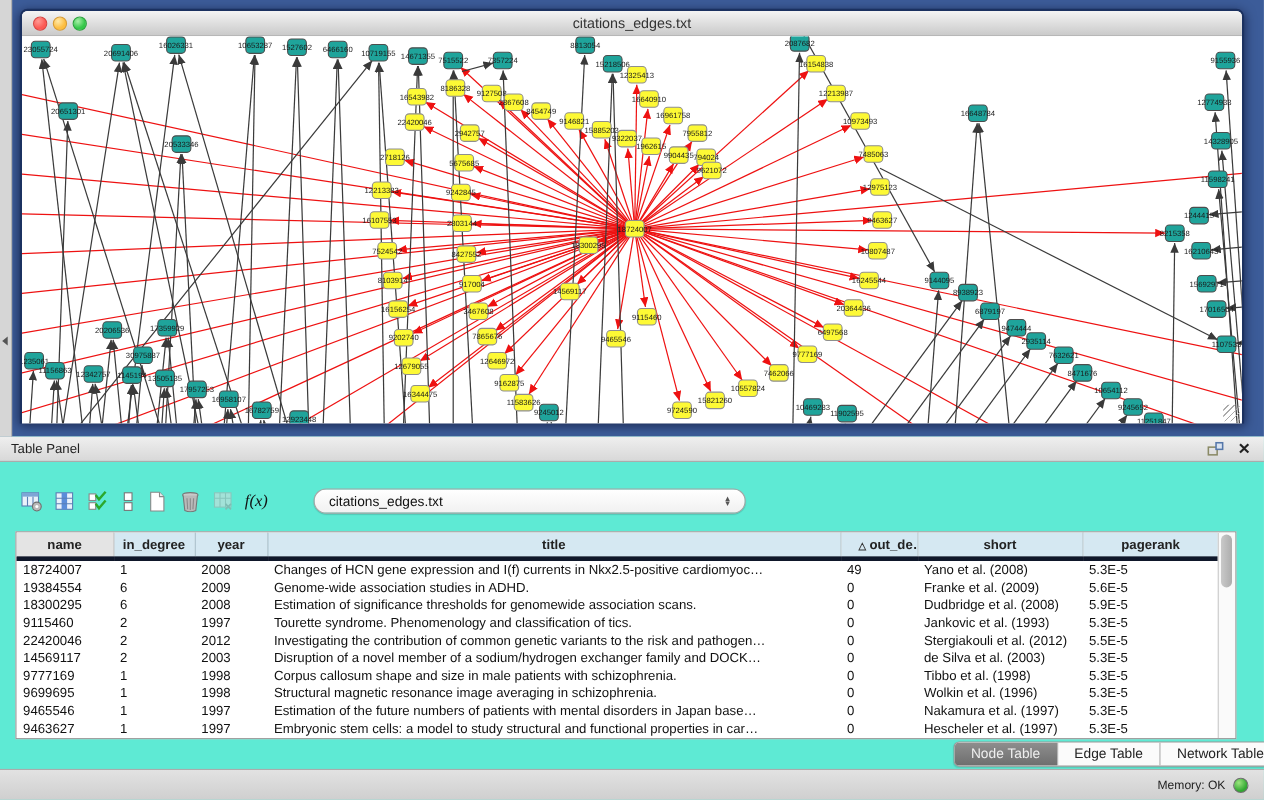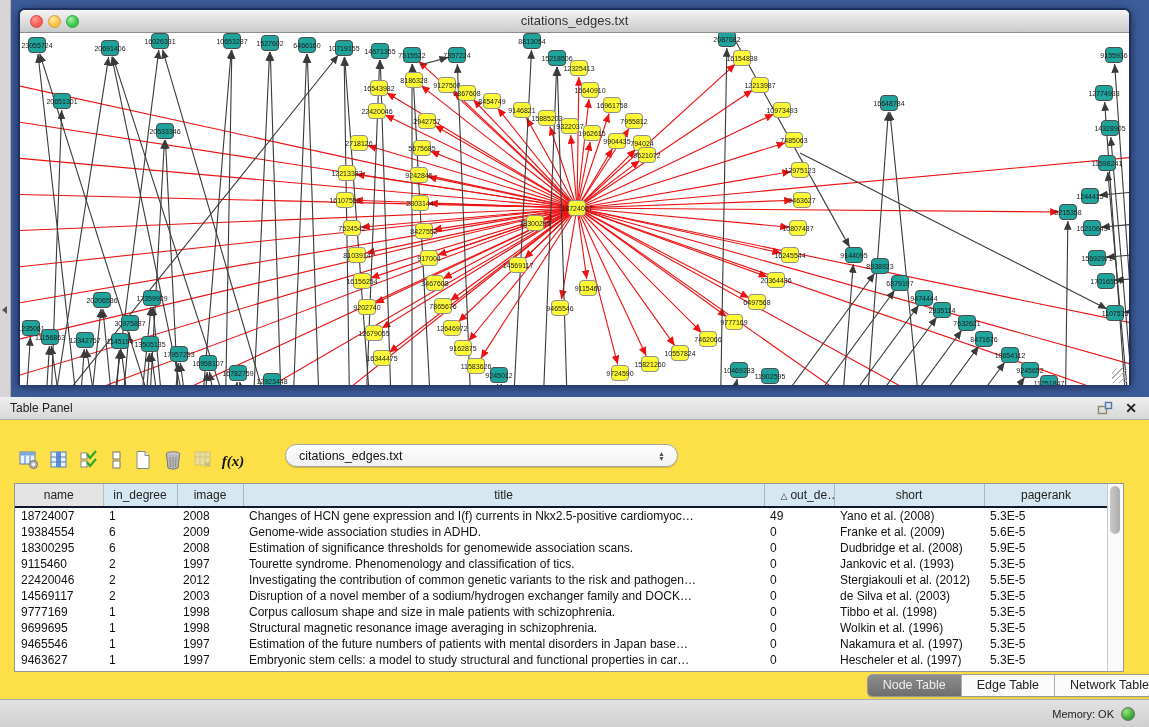--- a/index.html
+++ b/index.html
@@ -18,49 +18,49 @@
   .titlebar .title{position:absolute;left:0;right:0;text-align:center;line-height:22px;
     font-size:13px;color:#333;}
   .tl{position:absolute;top:5px;width:13px;height:13px;border-radius:50%;box-sizing:border-box;}
   .tl.red{left:10px;background:radial-gradient(circle at 35% 30%,#FF9A94,#FC5A54 60%);border:1px solid #D94440;}
   .tl.yellow{left:28px;background:radial-gradient(circle at 35% 30%,#FFE9A8,#FDBE41 60%);border:1px solid #D89C34;}
   .tl.green{left:46px;background:radial-gradient(circle at 35% 30%,#A8EFA8,#35C84A 60%);border:1px solid #2AA33C;}
   .net-canvas{position:relative;width:1109px;height:352px;overflow:hidden;background:#FFF;}
   .resize-grip{position:absolute;right:2px;bottom:2px;width:15px;height:15px;
     background:repeating-linear-gradient(135deg,transparent 0 3px,#AAA 3px 4px);}
   
-  .table-panel{position:absolute;left:0;top:397px;width:1149px;height:330px;background:#fde047;}
+  .table-panel{position:absolute;left:0;top:397px;width:1149px;height:330px;background:#5eead4;}
   .tp-titlebar{height:22px;background:linear-gradient(#EFEFEF,#D8D8D8);
     border-bottom:1px solid #ABABAB;display:flex;align-items:center;}
   .tp-title{margin-left:10px;font-size:12px;color:#222;}
   .tp-actions{margin-left:auto;display:flex;align-items:center;gap:12px;margin-right:12px;}
   .close-x{font-size:14px;font-weight:bold;color:#222;line-height:14px;cursor:default;}
   .toolbar{position:absolute;left:14px;top:44px;height:30px;display:flex;align-items:center;}
-  .tbtn{width:30px;height:28px;display:flex;align-items:flex-end;justify-content:center;font-weight:bold;}
+  .tbtn{width:30px;height:28px;display:flex;align-items:center;justify-content:center;}
   .tbtn.narrow{width:24px;}
   .fx{font-family:"Liberation Serif",serif;font-style:italic;font-size:15px;color:#111;}
   .combo{position:absolute;left:285px;top:47px;width:393px;height:23px;box-sizing:border-box;
     border:1px solid #A5A5A5;border-radius:12px;background:linear-gradient(#FFF,#F1F1F1);
     box-shadow:0 1px 1px rgba(0,0,0,.18);display:flex;align-items:center;}
   .combo-text{font-size:12.5px;color:#111;margin-left:13px;flex:1;}
   .combo-arrows{margin-right:12px;display:flex;flex-direction:column;line-height:5px;
     font-size:7px;color:#555;}
   
   .grid-wrap{position:absolute;left:14px;top:86px;width:1110px;height:189px;background:#FFF;
     border:1px solid #969696;box-sizing:border-box;overflow:hidden;}
   table.grid{border-collapse:collapse;table-layout:fixed;width:1093px;font-size:12px;}
   table.grid col:nth-child(1){width:88px}
   table.grid col:nth-child(2){width:74px}
   table.grid col:nth-child(3){width:66px}
   table.grid col:nth-child(4){width:521px}
   table.grid col:nth-child(5){width:70px}
   table.grid col:nth-child(6){width:150px}
   table.grid col:nth-child(7){width:124px}
-  table.grid th{height:20px;font-weight:normal;color:#222;background:#D5E8F2;
-    border-right:1px solid #9FB9C6;border-bottom:2px solid #0f172a;text-align:center;
+  table.grid th{height:20px;font-weight:bold;color:#222;background:#D5E8F2;
+    border-right:1px solid #9FB9C6;border-bottom:4px solid #0f172a;text-align:center;
     overflow:hidden;white-space:nowrap;}
   table.grid th:first-child{background:#E4E4E4;border-right:1px solid #BDBDBD;}
   table.grid td{height:16px;padding:0 0 0 6px;color:#111;white-space:nowrap;overflow:hidden;
     text-overflow:clip;}
   .sort-tri{font-size:9px;color:#333;margin-right:3px;}
   .vscroll{position:absolute;right:0;top:0;width:15px;height:187px;background:#FAFAFA;
     border-left:1px solid #C9C9C9;}
   .vthumb{position:absolute;left:2px;top:2px;width:10px;height:48px;border-radius:6px;
     background:linear-gradient(90deg,#C9C9C9,#ADADAD);}
   
@@ -571,21 +571,21 @@
           <col>
           <col>
           <col>
           <col>
           <col>
         </colgroup>
       <thead>
           <tr id="grid-head">
             <th>name</th>
             <th>in_degree</th>
-            <th>image</th>
+            <th>year</th>
             <th>title</th>
             <th style="text-align: left; padding-left: 16px;"><span class="sort-tri">△</span>out_de…</th>
             <th>short</th>
             <th>pagerank</th>
           </tr>
         </thead>
       <tbody id="grid-body">
           <tr>
             <td>18724007</td>
             <td>1</td>

